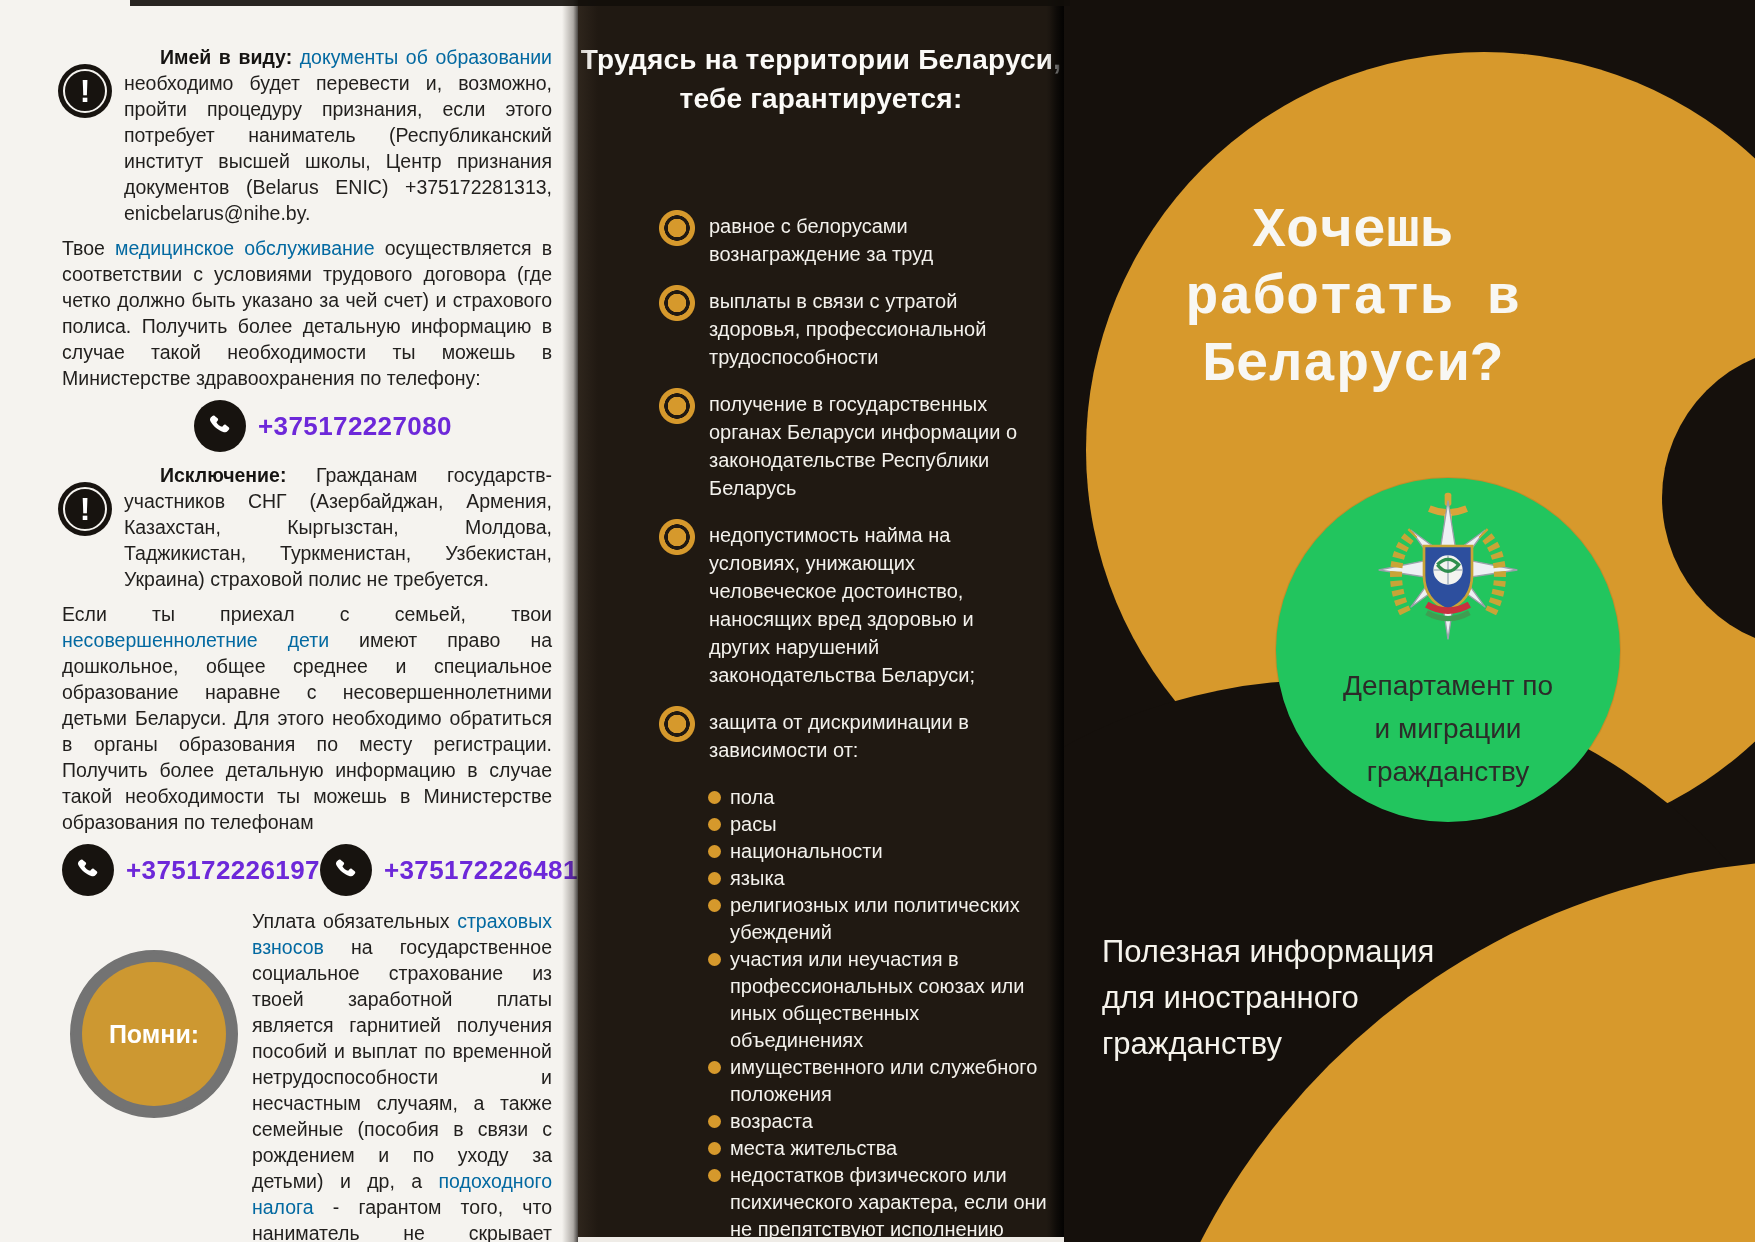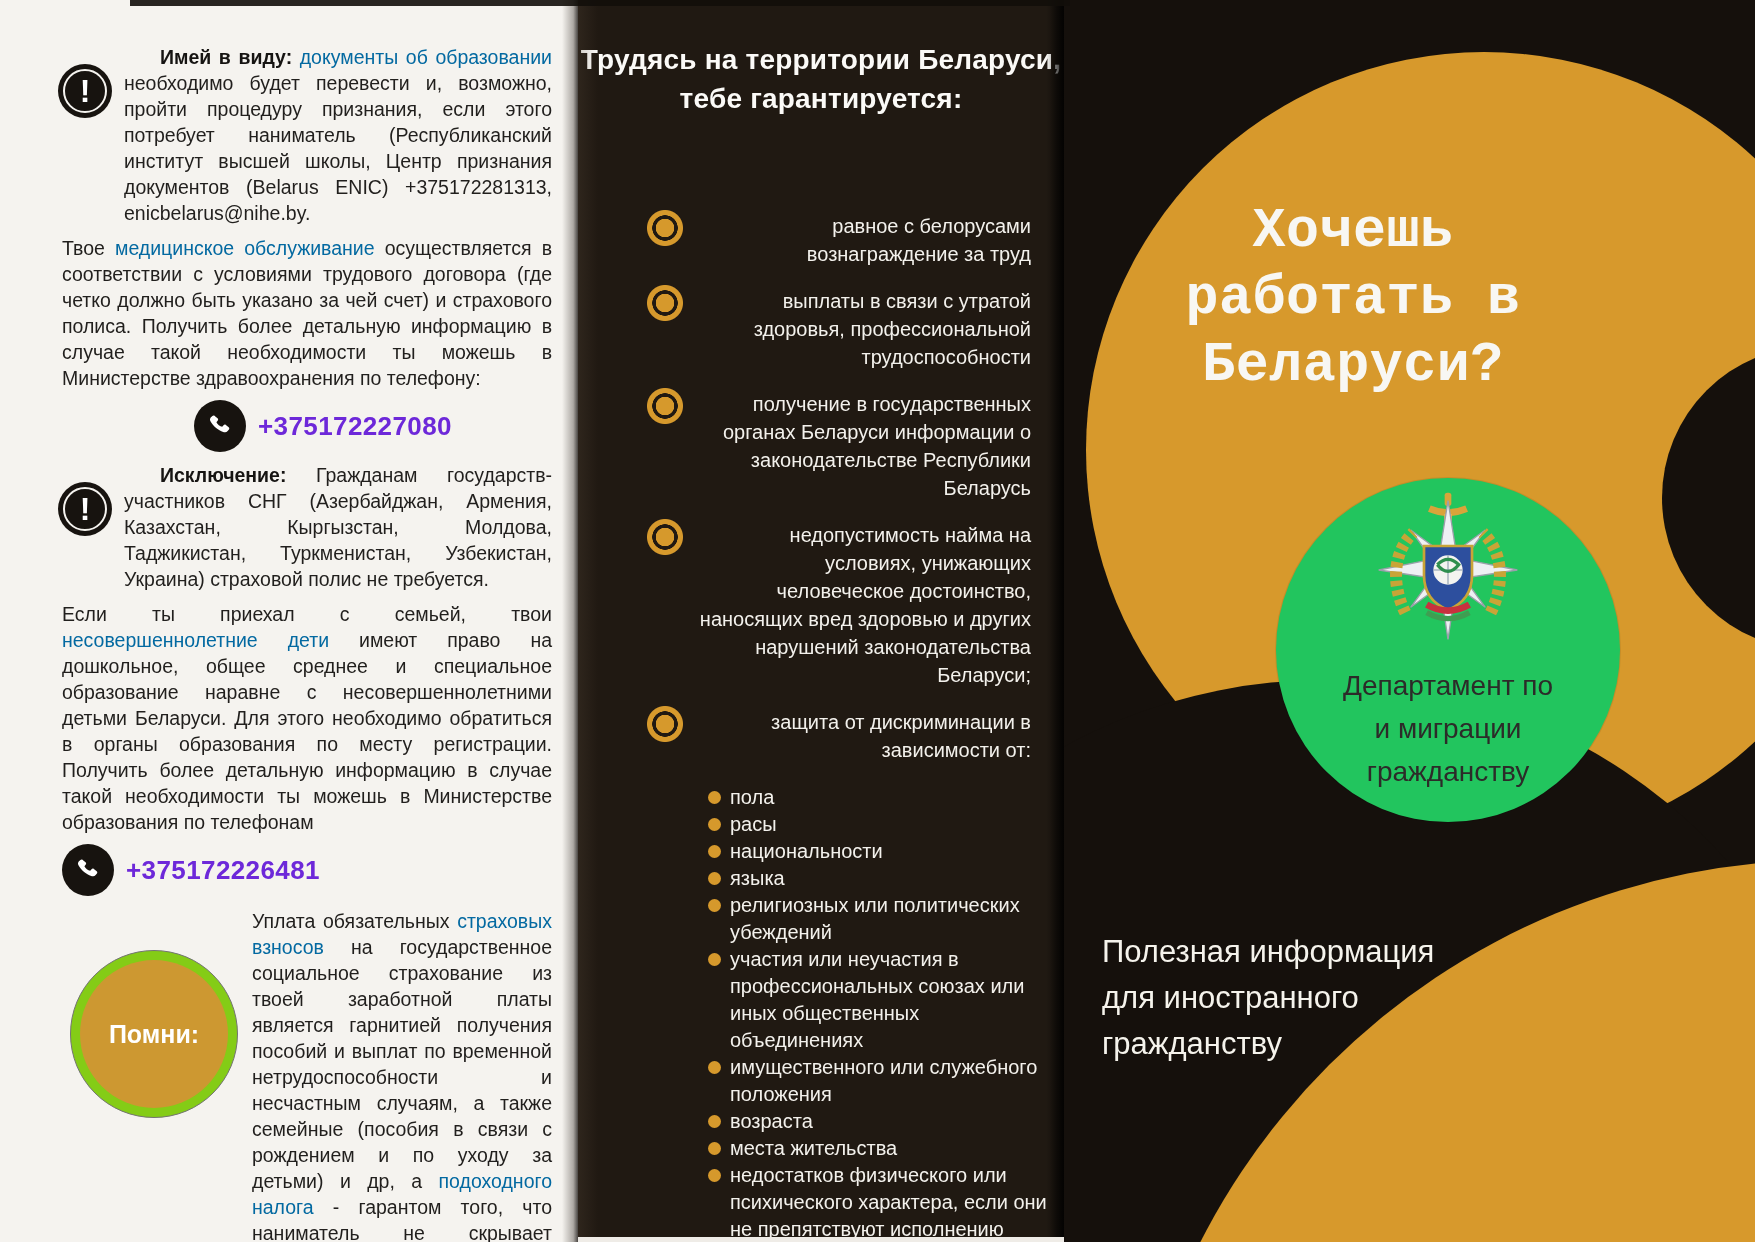--- a/index.html
+++ b/index.html
@@ -20,37 +20,37 @@
   .phone-row{display:flex;align-items:center;gap:12px;margin:4px 0 10px;}
   .ph-ic{width:52px;height:52px;border-radius:50%;background:#17130f;flex:0 0 52px;
          display:flex;align-items:center;justify-content:center;}
   .ph-ic svg{width:28px;height:28px;fill:#ffffff;transform:rotate(-6deg);}
   .ph-num{font-weight:700;font-size:26px;letter-spacing:.4px;color:#6d28d9;}
   .indent1{margin-left:132px;}
   .phones2{display:flex;margin:6px 0 12px;}
   .phones2 .phone-row{margin:0;}
   .phones2 .phone-row:first-child{width:298px;}
   .pomni-row{display:flex;gap:14px;align-items:flex-start;margin-bottom:4px;}
-  .pomni-outer{flex:0 0 168px;width:168px;height:168px;margin:42px 0 0 8px;border:1px solid #737373;
-               border-radius:50%;padding:9px;box-sizing:border-box;background:#84cc16;}
+  .pomni-outer{flex:0 0 168px;width:168px;height:168px;margin:42px 0 0 8px;border:3px solid #737373;
+               border-radius:50%;padding:9px;box-sizing:border-box;background:#737373;}
   .pomni-inner{width:100%;height:100%;border-radius:50%;background:#cd9831;
                display:flex;align-items:center;justify-content:center;}
   .pomni-inner span{color:#fff;font-weight:700;font-size:25px;}
   .pomni-row .para{flex:1;}
 
   
   .panel-middle{left:578px;width:486px;background:#201912;}
   .panel-middle:before{content:"";position:absolute;left:0;top:0;width:20px;height:100%;
       background:linear-gradient(90deg,rgba(90,75,60,.25),rgba(0,0,0,0));}
   .panel-middle:after{content:"";position:absolute;right:0;top:0;width:18px;height:100%;
       background:linear-gradient(270deg,rgba(0,0,0,.6),rgba(0,0,0,0));}
   .m-title{margin-top:40px;font-size:28px;font-weight:700;color:#fbfaf7;text-align:center;
            line-height:39px;letter-spacing:.2px;}
   ul{list-style:none;}
-  .glist{margin:94px 0 0;padding:0 14px 0 68px;text-align:right;}
+  .glist{margin:94px 12px 0;padding:0 14px 0 68px;}
   .glist li{display:flex;gap:13px;margin-bottom:19px;color:#f3f1ec;font-size:20px;line-height:28px;max-width:385px;}
   .gb{width:38px;height:38px;border-radius:50%;flex:0 0 38px;margin-top:-3px;
       background:radial-gradient(circle,#d6992c 0 9px,#201912 9.5px 12.5px,#d6992c 13px 17.5px,rgba(0,0,0,0) 18.5px);}
   .dlist{margin:20px 0 0;padding:0 8px 0 130px;}
   .dlist li{display:flex;gap:9px;font-size:20px;line-height:27px;color:#f3f1ec;max-width:352px;}
   .db{width:13px;height:13px;border-radius:50%;background:#d6992c;flex:0 0 13px;margin-top:7px;}
 
   
   .panel-right{left:1064px;width:691px;background:#15100c;}
   .panel-right .bg{position:absolute;left:0;top:0;width:691px;height:1242px;}
@@ -113,20 +113,28 @@
       </p>
     </div>
 
     <p class="para">
       <span>Если ты приехал с семьей, твои</span>
       <span class="hl">несовершеннолетние дети</span>
       <span>имеют право на дошкольное, общее среднее и специальное образование наравне с несовершеннолетними детьми Беларуси. Для этого необходимо обратиться в органы образования по месту регистрации. Получить более детальную информацию в случае такой необходимости ты можешь в Министерстве образования по телефонам</span>
     </p>
 
     <div class="phones2">
+      <div class="phone-row">
+        <span class="ph-ic">
+          <svg viewBox="0 0 24 24">
+              <path d="M6.4 2.9c.55-.55 1.45-.55 2 0l2.2 2.2c.55.55.55 1.45 0 2L9.3 8.4c.55 1.75 2.75 3.95 4.5 4.5l1.3-1.3c.55-.55 1.45-.55 2 0l2.2 2.2c.55.55.55 1.45 0 2l-1.25 1.25c-.85.85-2.1 1-3.25.55-2.2-.85-4.5-2.4-6.3-4.2-1.8-1.8-3.35-4.1-4.2-6.3-.45-1.15-.3-2.4.55-3.25z"></path>
+            </svg>
+        </span>
+        <span class="ph-num">+375172226197</span>
+      </div>
       <div class="phone-row">
         <span class="ph-ic">
           <svg viewBox="0 0 24 24">
               <path d="M6.4 2.9c.55-.55 1.45-.55 2 0l2.2 2.2c.55.55.55 1.45 0 2L9.3 8.4c.55 1.75 2.75 3.95 4.5 4.5l1.3-1.3c.55-.55 1.45-.55 2 0l2.2 2.2c.55.55.55 1.45 0 2l-1.25 1.25c-.85.85-2.1 1-3.25.55-2.2-.85-4.5-2.4-6.3-4.2-1.8-1.8-3.35-4.1-4.2-6.3-.45-1.15-.3-2.4.55-3.25z"></path>
             </svg>
         </span>
         <span class="ph-num">+375172226481</span>
       </div>
     </div>
 

